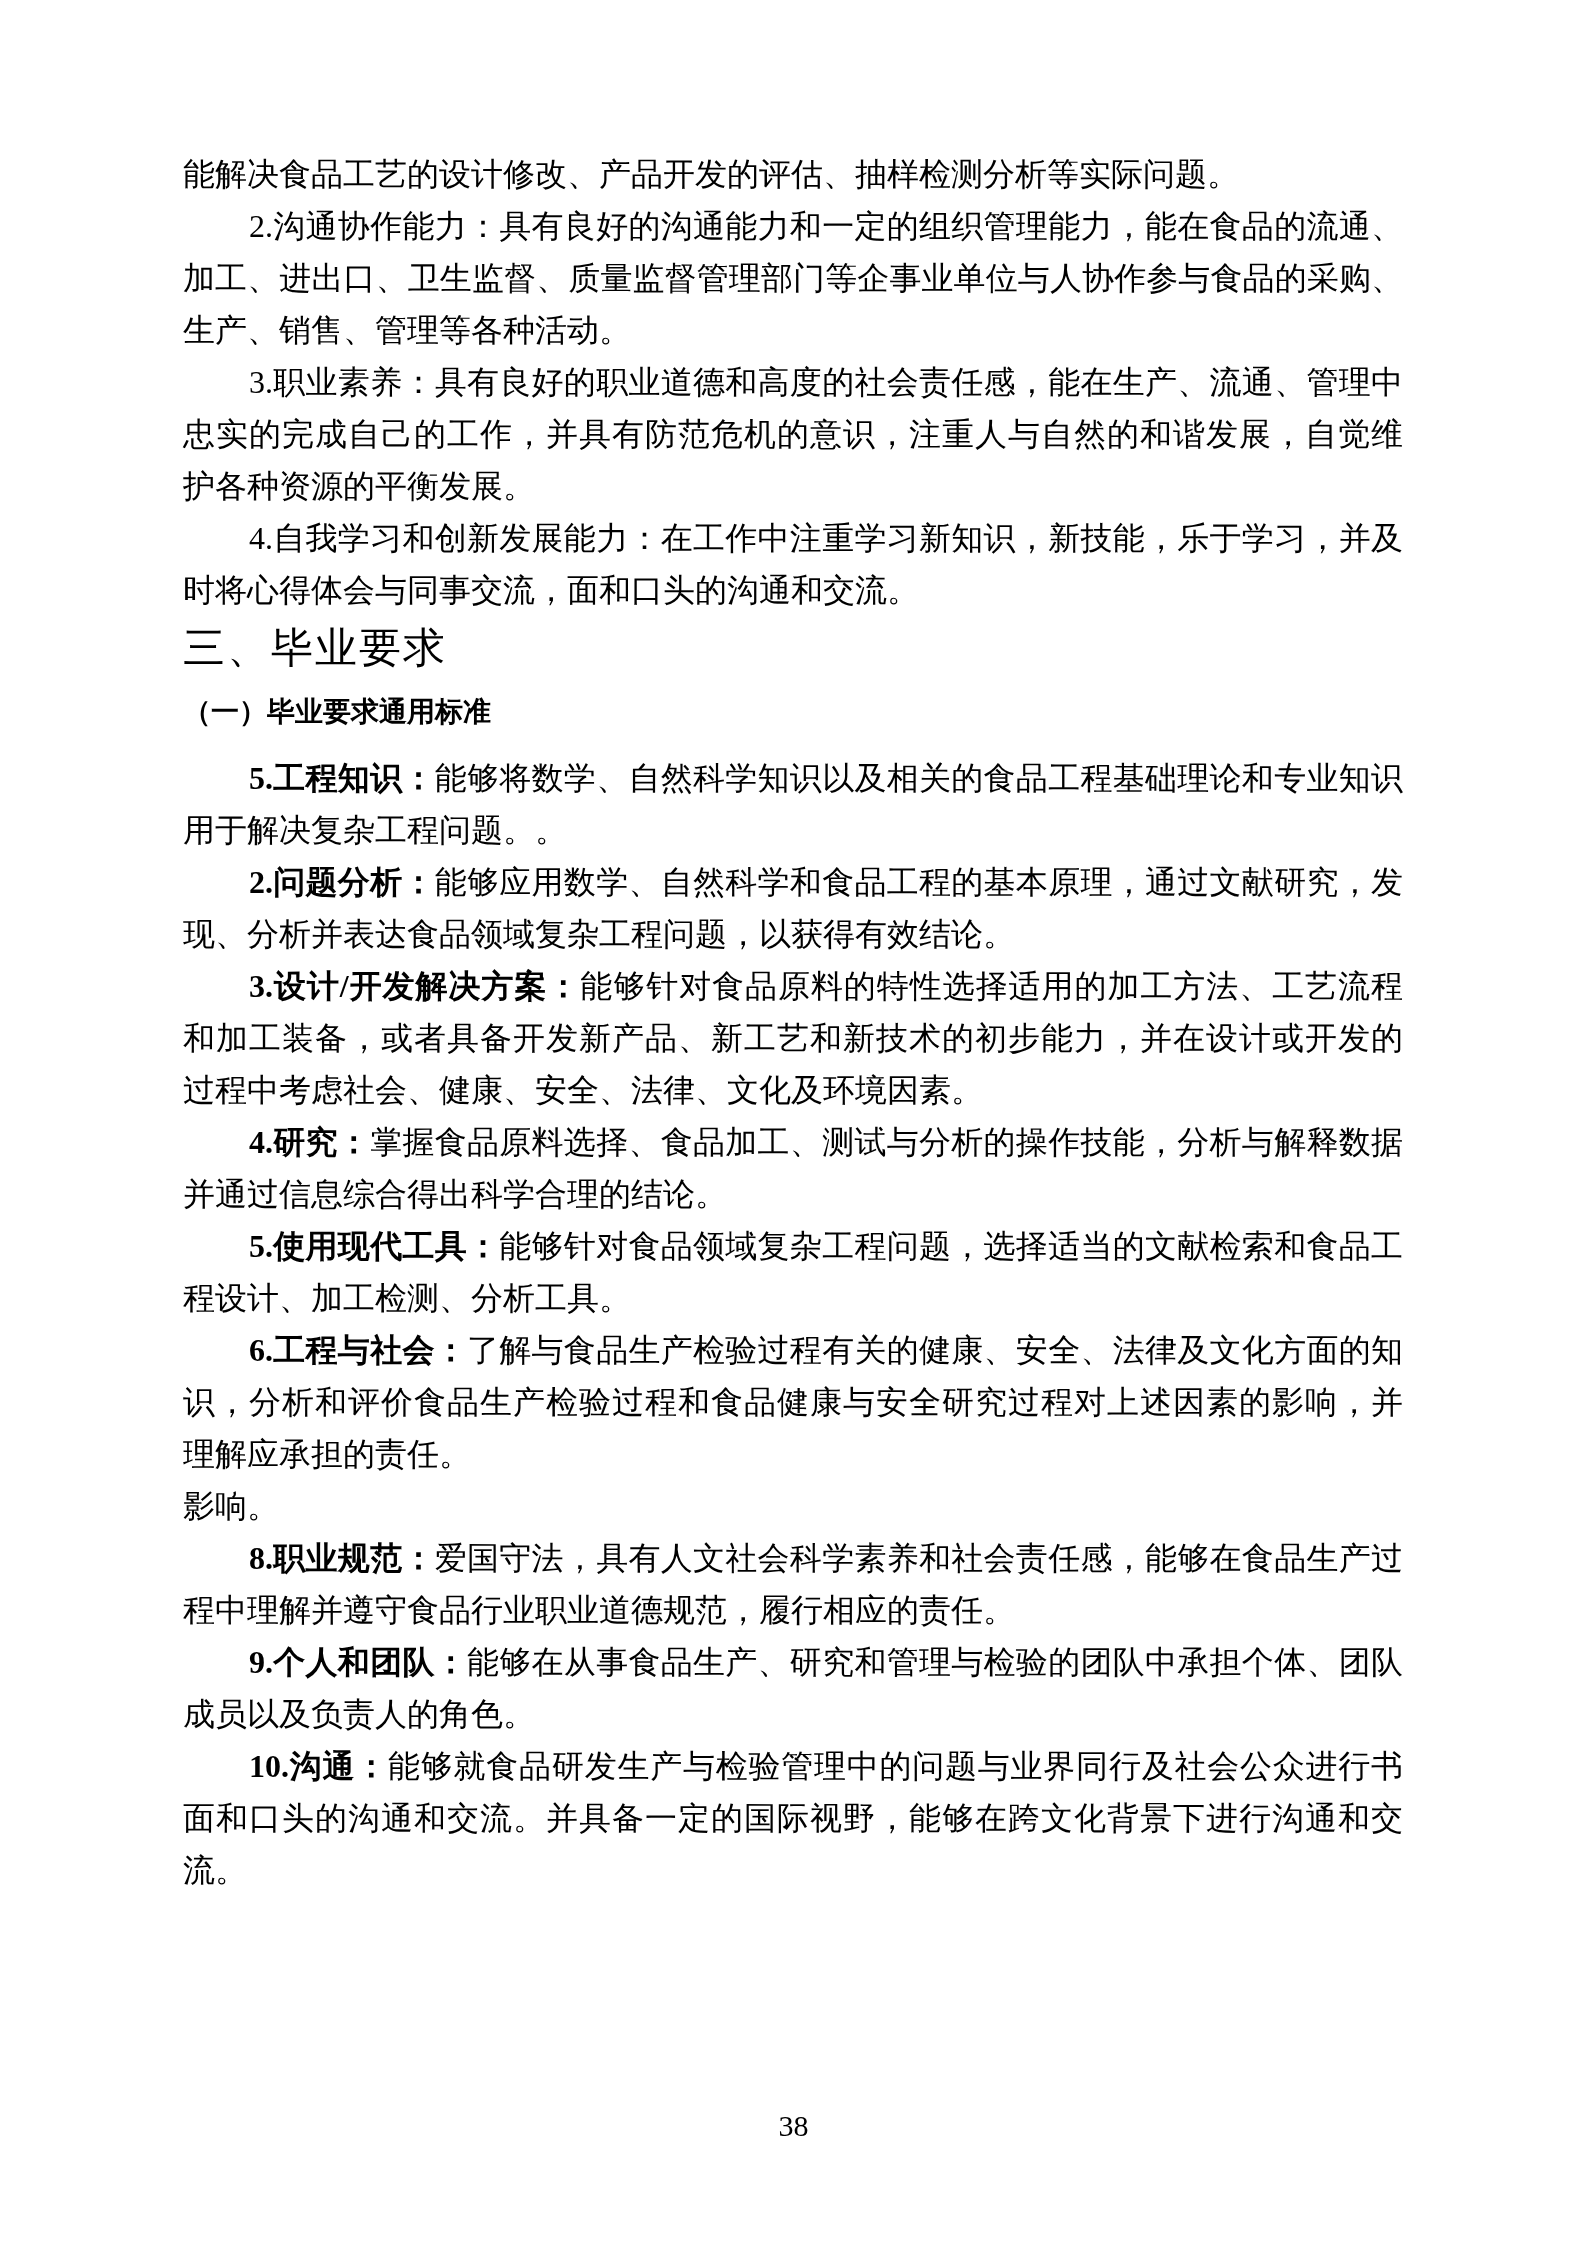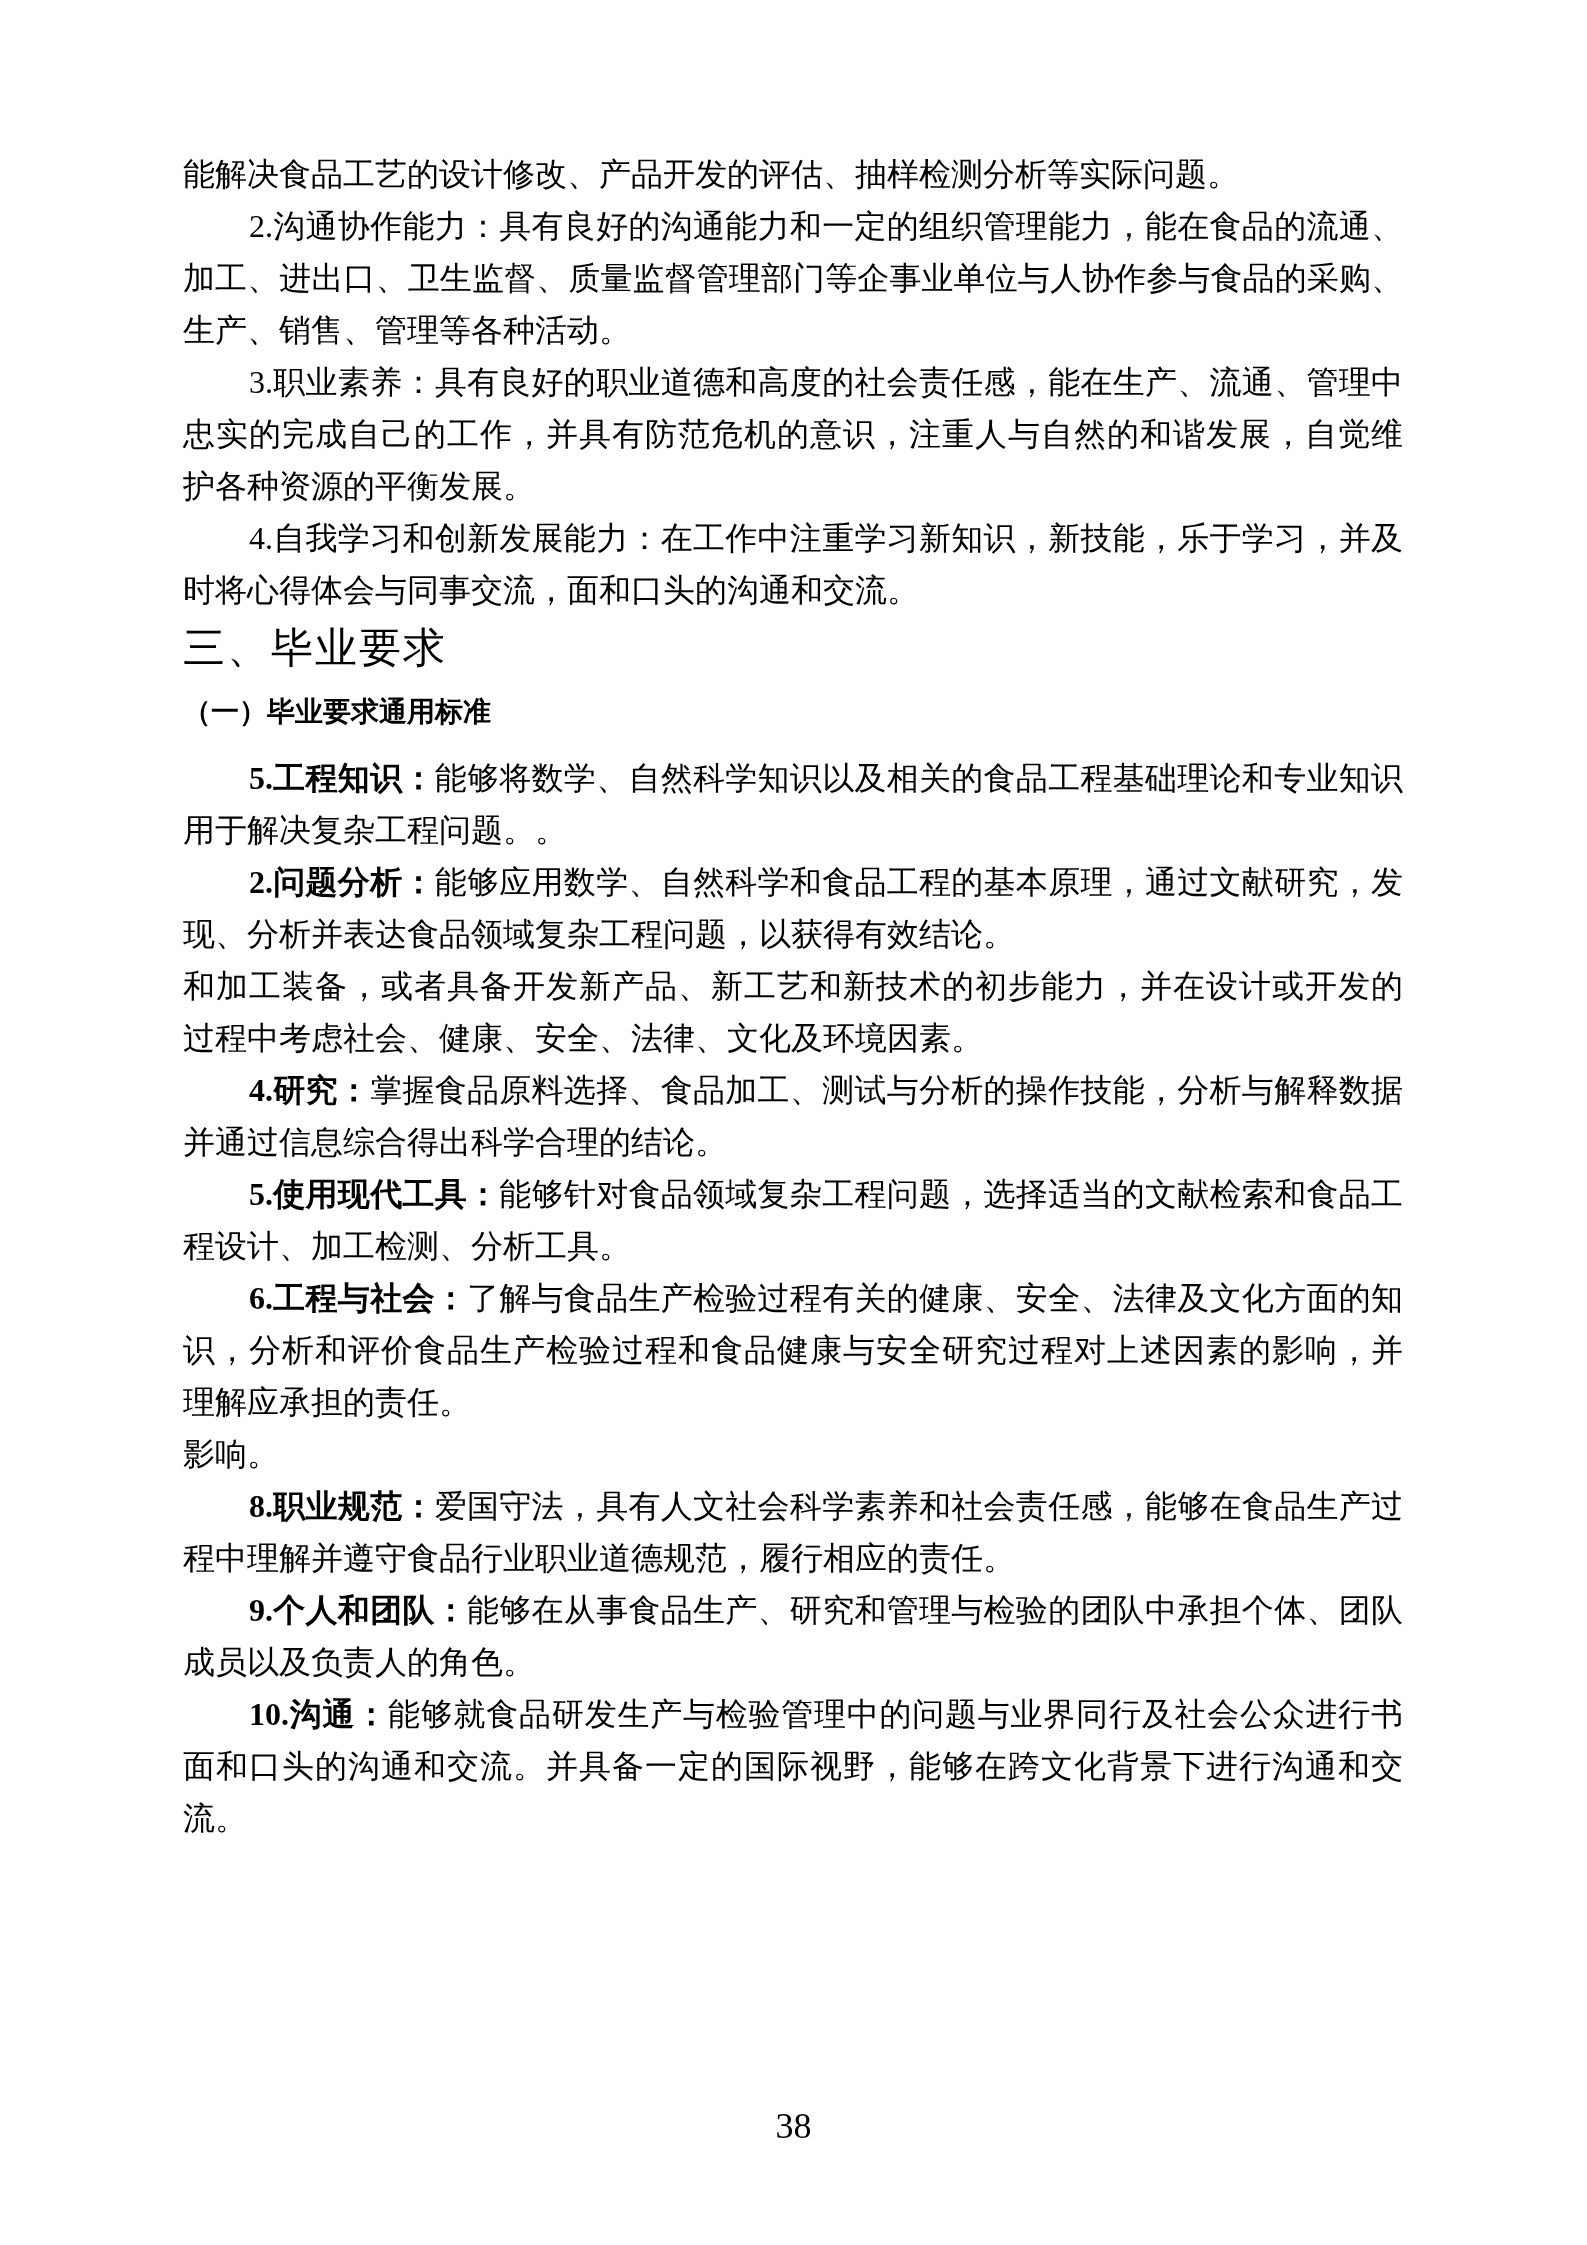--- a/index.html
+++ b/index.html
@@ -60,21 +60,21 @@
   .gap-after-h2 {
     height: 8px;
   }
   .page-number {
     position: absolute;
     top: 2100px;
     left: 0;
     width: 100%;
     height: 52px;
     line-height: 52px;
-    font-size: 36px;
+    font-size: 30px;
     text-align: center;
   }
 </style>
 </head>
 <body>
 
 <div class="page">
   <div class="content">
 
     <div>
@@ -106,20 +106,21 @@
       <div class="ln jf"><span class="ind"></span><span class="lbl-bold">5.工程知识：</span><span>能够将数学、自然科学知识以及相关的食品工程基础理论和专业知识</span></div>
       <div class="ln"><span>用于解决复杂工程问题。。</span></div>
     </div>
 
     <div>
       <div class="ln jf"><span class="ind"></span><span class="lbl-bold">2.问题分析：</span><span>能够应用数学、自然科学和食品工程的基本原理，通过文献研究，发</span></div>
       <div class="ln"><span>现、分析并表达食品领域复杂工程问题，以获得有效结论。</span></div>
     </div>
 
     <div>
+      <div class="ln jf"><span class="ind"></span><span class="lbl-bold">3.设计/开发解决方案：</span><span>能够针对食品原料的特性选择适用的加工方法、工艺流程</span></div>
       <div class="ln jf"><span>和加工装备，或者具备开发新产品、新工艺和新技术的初步能力，并在设计或开发的</span></div>
       <div class="ln"><span>过程中考虑社会、健康、安全、法律、文化及环境因素。</span></div>
     </div>
 
     <div>
       <div class="ln jf"><span class="ind"></span><span class="lbl-bold">4.研究：</span><span>掌握食品原料选择、食品加工、测试与分析的操作技能，分析与解释数据</span></div>
       <div class="ln"><span>并通过信息综合得出科学合理的结论。</span></div>
     </div>
 
     <div>

